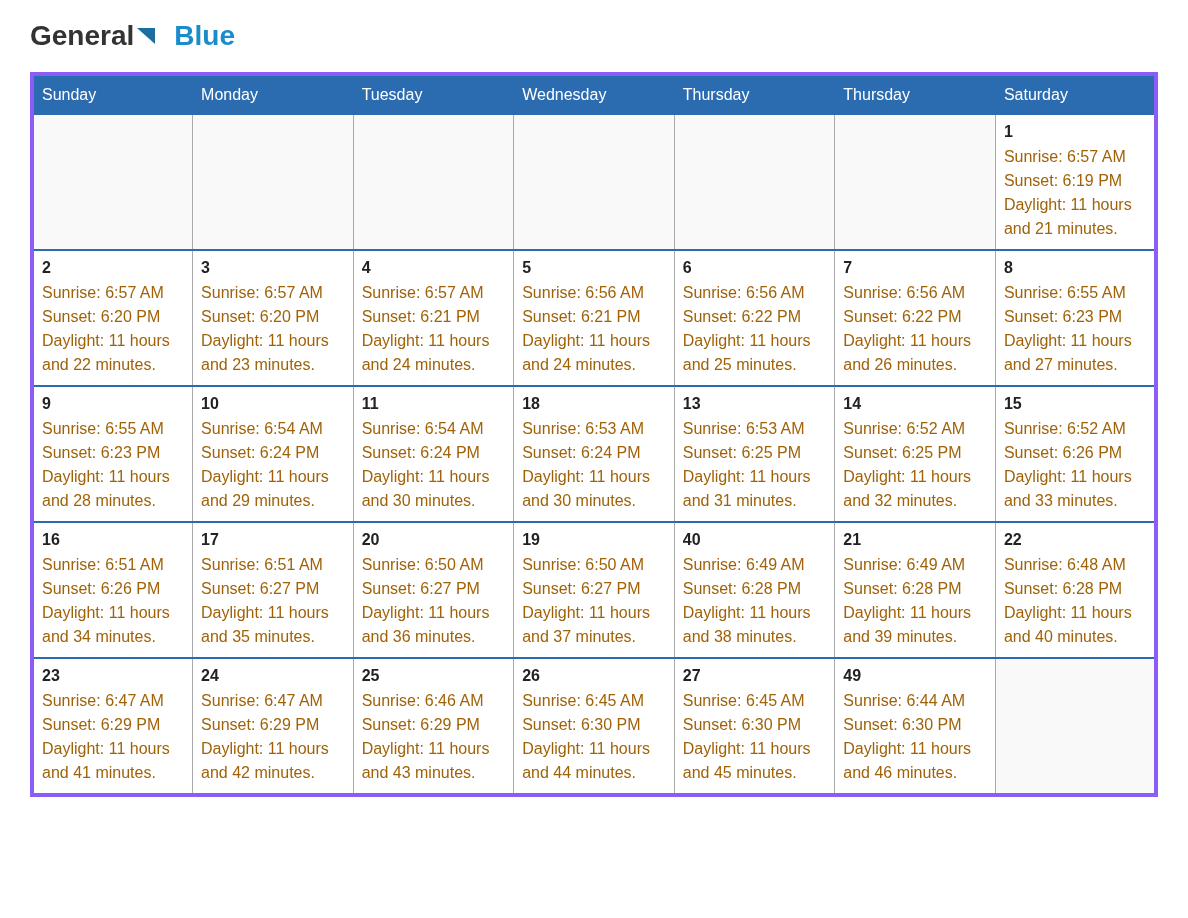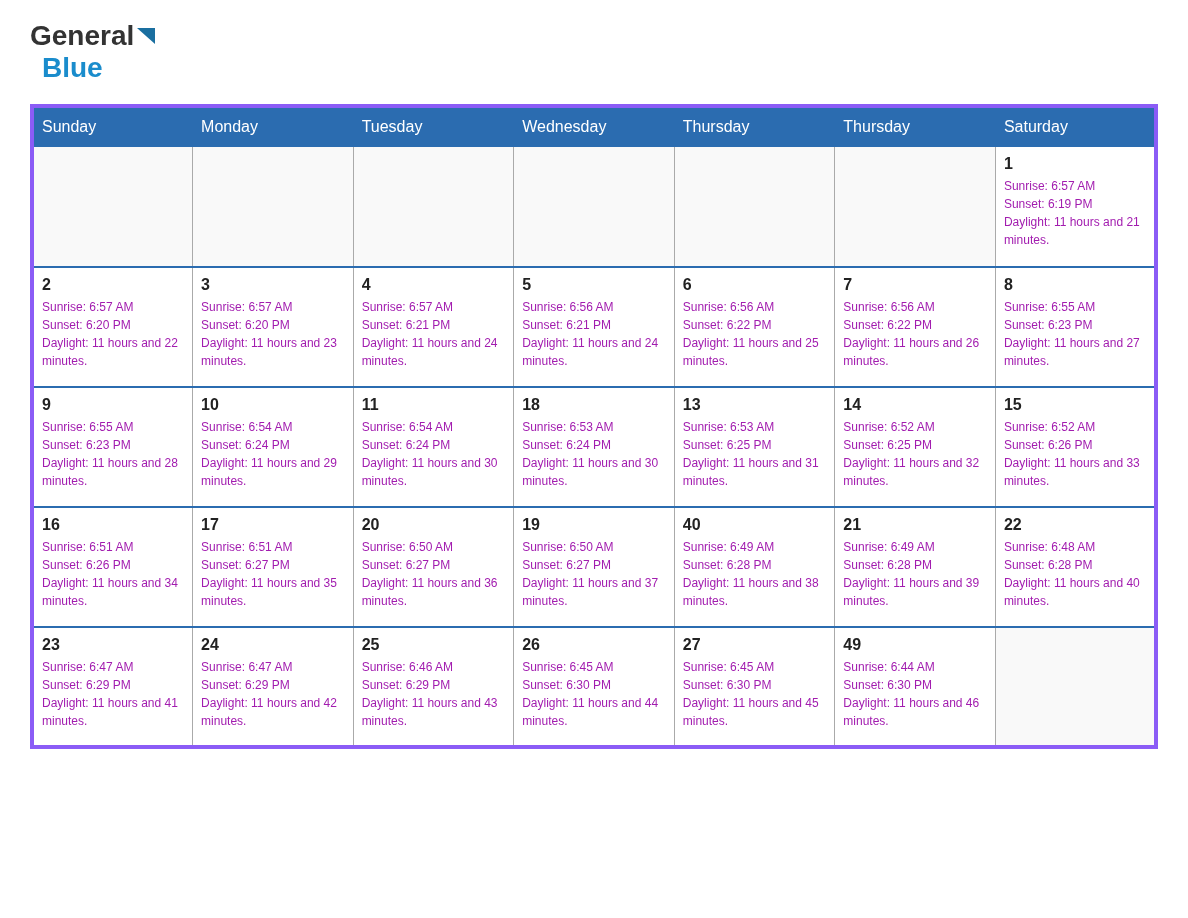--- a/index.html
+++ b/index.html
@@ -18,25 +18,25 @@
     }
     .logo-text-general {
       font-size: 28px;
       font-weight: bold;
       color: #333;
     }
     .logo-blue {
       font-size: 28px;
       font-weight: bold;
       color: #1a8ccc;
-      margin-left: 12px;
+      margin-left: 19px;
     }
     .logo-wrapper {
       display: flex;
-      flex-direction: column;
+      flex-direction: row;
       align-items: flex-start;
       justify-content: center;
     }
     .logo-top-row {
       display: flex;
       align-items: center;
     }
     .title-section {
       text-align: right;
     }
@@ -75,22 +75,22 @@
       height: 120px;
     }
     .day-number {
       font-size: 16px;
       font-weight: bold;
       color: #222;
       display: block;
       margin-bottom: 4px;
     }
     .day-info {
-      font-size: 12px;
-      color: #a21caf;
+      font-size: 16px;
+      color: #a16207;
       line-height: 1.5;
     }
     .empty-cell {
       background: #f9f9f9;
     }
     .row-divider {
       border-top: 2px solid #2b6cb0 !important;
     }
   </style>
 </head>

